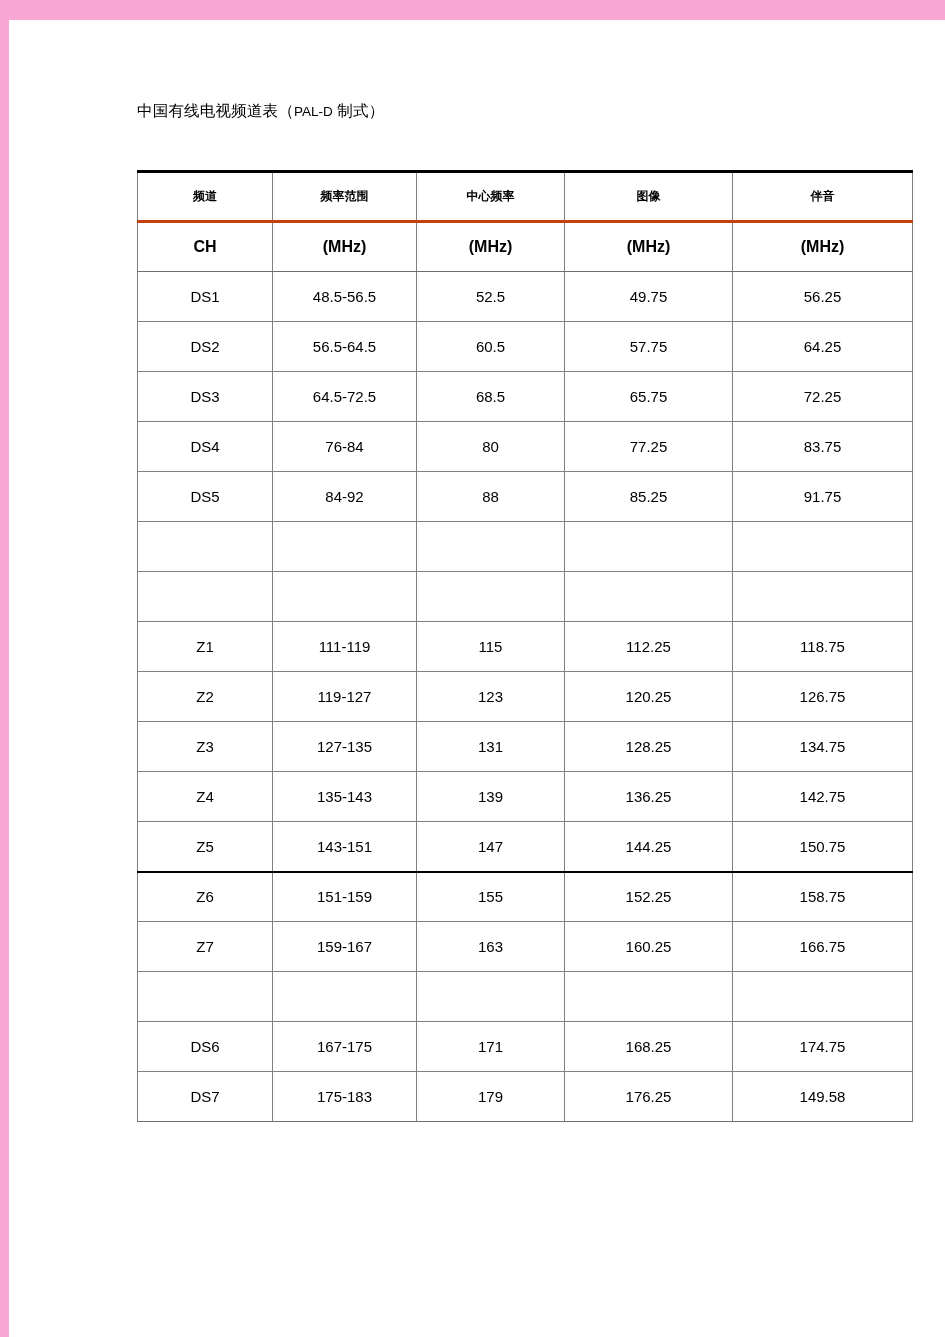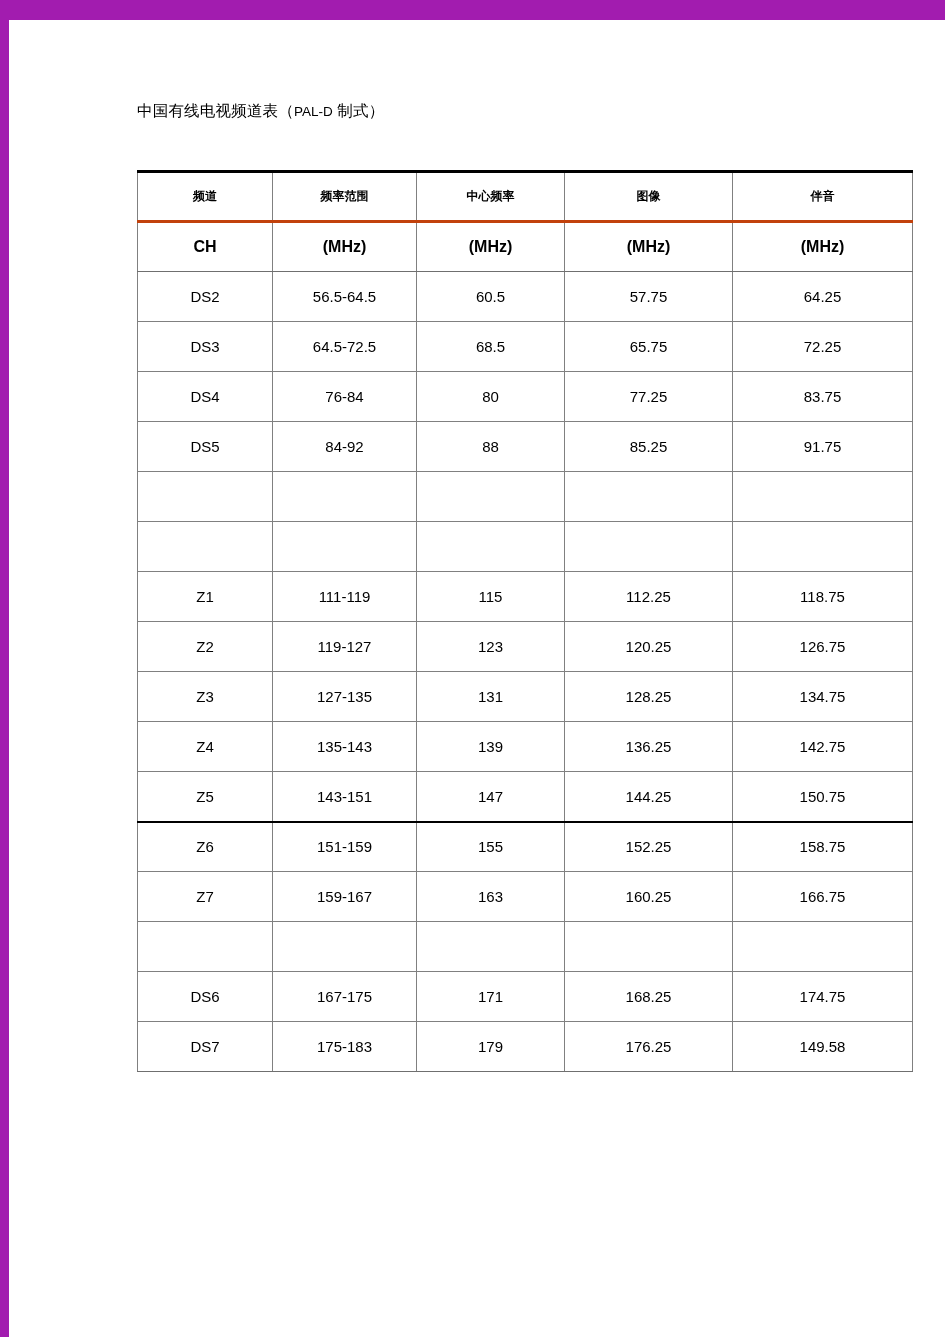--- a/index.html
+++ b/index.html
@@ -15,21 +15,21 @@
     overflow: hidden;
   }
 
   
   #page-canvas {
     position: absolute;
     left: 0;
     top: 0;
     width: 945px;
     height: 1337px;
-    background: #a21caf;
+    background: #f9a8d4;
   }
   #page-sheet {
     position: absolute;
     left: 9px;
     top: 20px;
     width: 936px;
     height: 1317px;
     background: #ffffff;
   }
 
@@ -133,20 +133,27 @@
         <tr class="row-units">
             <td>CH</td>
             <td>(MHz)</td>
             <td>(MHz)</td>
             <td>(MHz)</td>
             <td>(MHz)</td>
           </tr>
       </thead>
       <tbody id="table-body">
           <tr>
+            <td>DS1</td>
+            <td>48.5-56.5</td>
+            <td>52.5</td>
+            <td>49.75</td>
+            <td>56.25</td>
+          </tr>
+          <tr>
             <td>DS2</td>
             <td>56.5-64.5</td>
             <td>60.5</td>
             <td>57.75</td>
             <td>64.25</td>
           </tr>
           <tr>
             <td>DS3</td>
             <td>64.5-72.5</td>
             <td>68.5</td>

